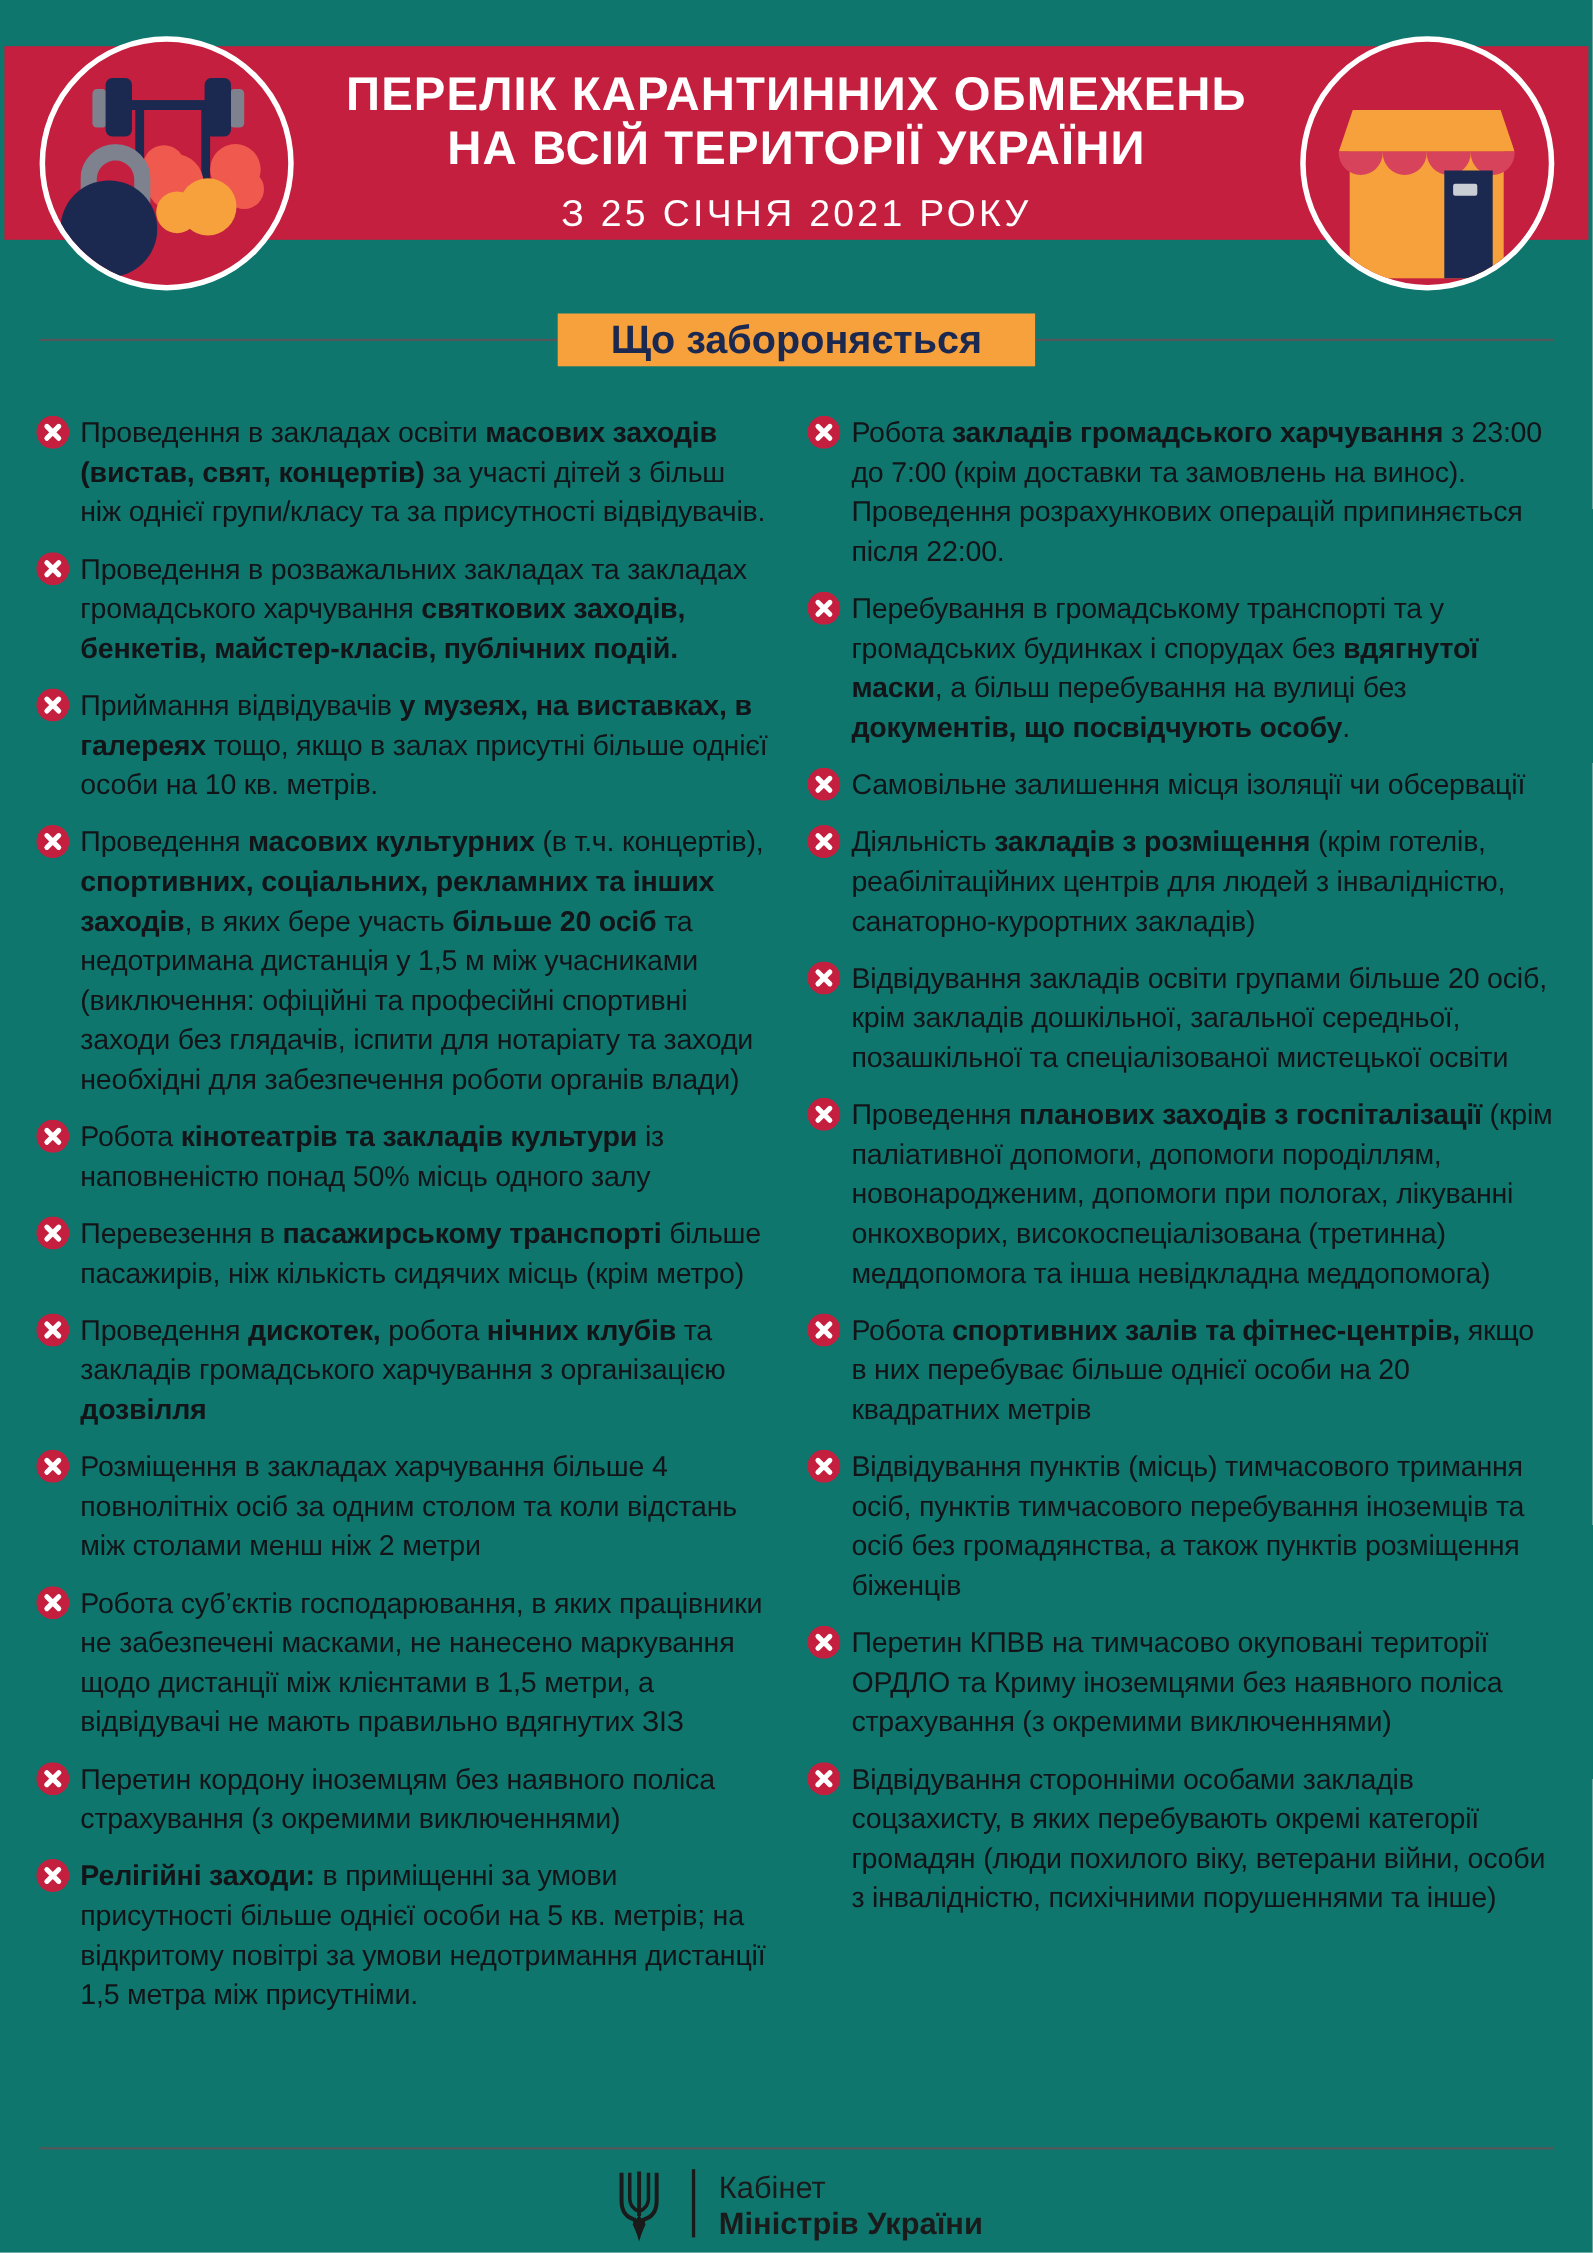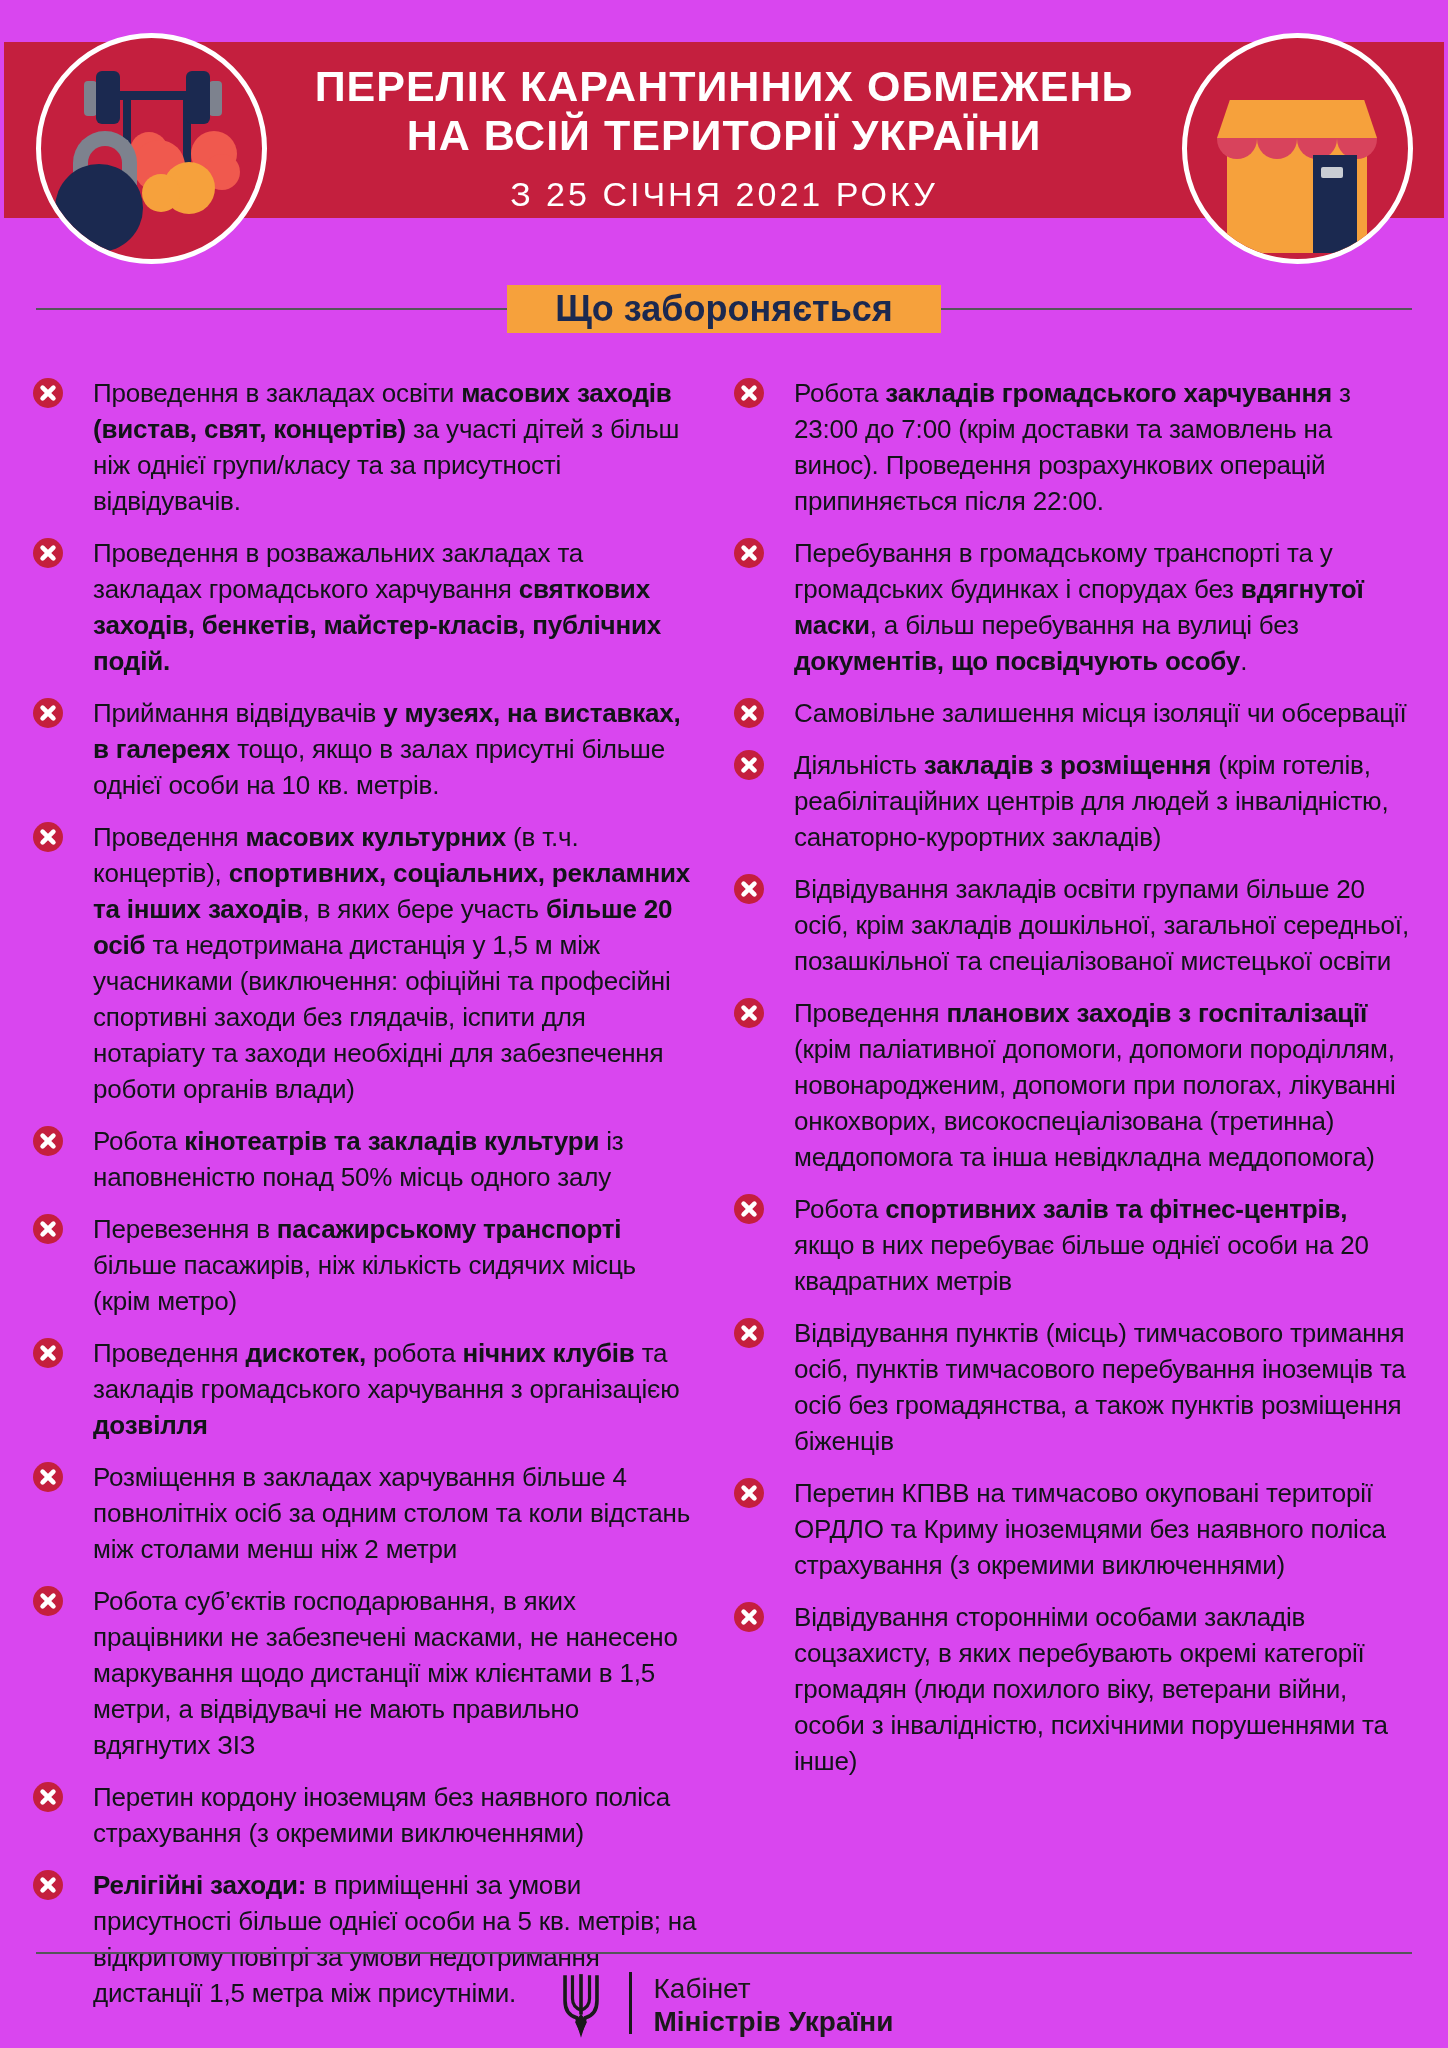--- a/index.html
+++ b/index.html
@@ -2,21 +2,21 @@
 <html lang="uk" style="--red: #C41F3E; --orange: #F6A13C; --navy: #1B2950; --coral: #F0594E; --gray: #7D828E; --scallop: #D8435C; --text: #121418;"><head>
 <meta charset="utf-8">
 <style>
   :root{
     --red:#C41F3E; --orange:#F6A13C; --navy:#1B2950; --coral:#F0594E;
     --gray:#7D828E; --scallop:#D8435C; --text:#121418;
   }
   *{margin:0;padding:0;box-sizing:border-box;}
   html,body{background:#fff;}
   body{font-family:"Liberation Sans","DejaVu Sans",sans-serif;}
-  .page{position:relative;width:1448px;height:2048px;background:#d946ef;overflow:hidden;}
+  .page{position:relative;width:1448px;height:2048px;background:#0f766e;overflow:hidden;}
 
   
   .band{position:absolute;left:4px;right:4px;top:42px;height:176px;background:var(--red);}
   .titles{position:absolute;left:240px;right:240px;top:62px;text-align:center;color:#fff;}
   .title-line{font-size:43px;font-weight:700;line-height:49px;letter-spacing:1px;}
   .subtitle{margin-top:15px;font-size:34px;font-weight:400;letter-spacing:3px;line-height:38px;}
 
   .circle-badge{position:absolute;top:33px;width:231px;height:231px;background:var(--red);
     border:5px solid #fff;border-radius:50%;overflow:hidden;}
   .circle-badge.left{left:36px;}
@@ -58,21 +58,21 @@
   
   .section-rule{position:absolute;left:36px;right:36px;top:308px;height:2px;background:#55565A;}
   .banner{position:absolute;left:507px;top:285px;width:434px;height:48px;background:var(--orange);
     display:flex;align-items:center;justify-content:center;
     font-size:36px;font-weight:700;color:var(--navy);}
 
   
   .col{position:absolute;top:375px;}
   #col-left{left:33px;width:665px;}
   #col-right{left:734px;width:678px;}
-  .item{display:flex;align-items:flex-start;gap:30px;margin-bottom:16px;}
+  .item{display:flex;align-items:flex-start;gap:10px;margin-bottom:16px;}
   .x-icon{flex:0 0 30px;height:30px;margin-top:3px;}
   .x-bg{fill:var(--red);}
   .x-stroke{stroke:#fff;stroke-width:4.6;stroke-linecap:round;fill:none;}
   .item-text{font-size:26px;line-height:36px;color:var(--text);letter-spacing:-0.2px;}
   .item-text .b{font-weight:700;}
 
   
   .footer-rule{position:absolute;left:36px;right:36px;top:1952px;height:2px;background:#55565A;}
   .logo{position:absolute;left:0;right:0;top:1972px;display:flex;align-items:flex-start;
     justify-content:center;gap:22px;}

